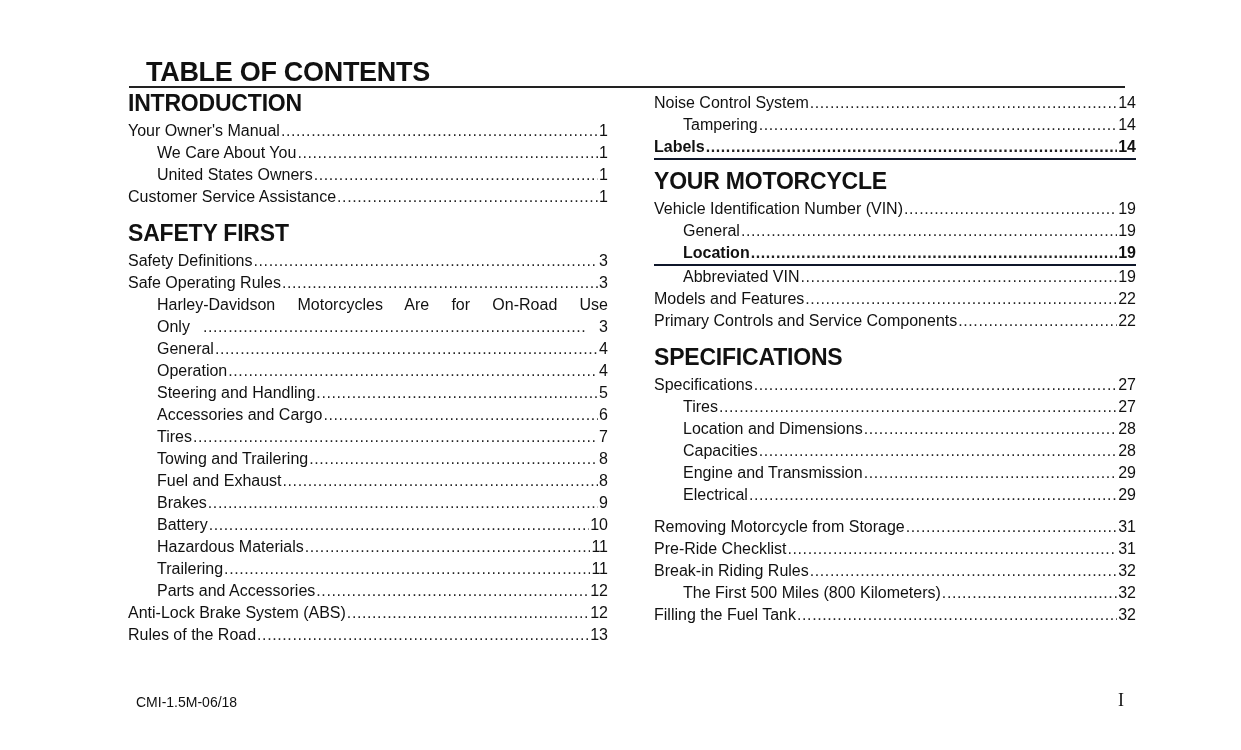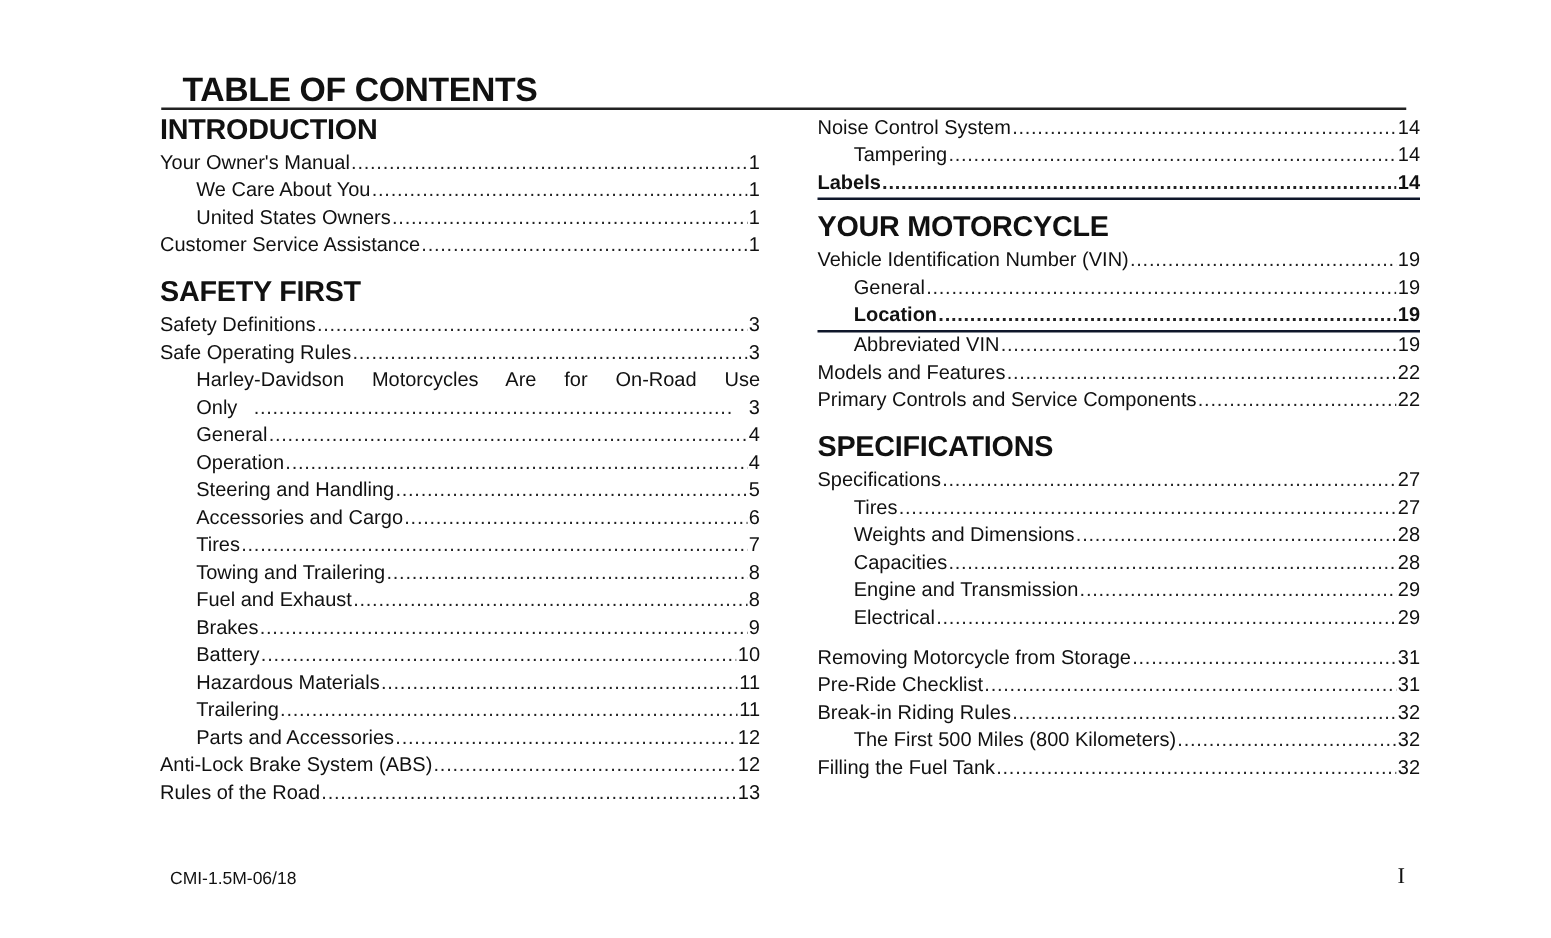--- a/index.html
+++ b/index.html
@@ -212,21 +212,21 @@
         <span class="label">Specifications</span>
         <span class="dots"></span>
         <span class="page">27</span>
       </li>
     <li class="entry l2">
         <span class="label">Tires</span>
         <span class="dots"></span>
         <span class="page">27</span>
       </li>
     <li class="entry l2">
-        <span class="label">Weights and Dimensions</span>
+        <span class="label">Location and Dimensions</span>
         <span class="dots"></span>
         <span class="page">28</span>
       </li>
     <li class="entry l2">
         <span class="label">Capacities</span>
         <span class="dots"></span>
         <span class="page">28</span>
       </li>
     <li class="entry l2">
         <span class="label">Engine and Transmission</span>

